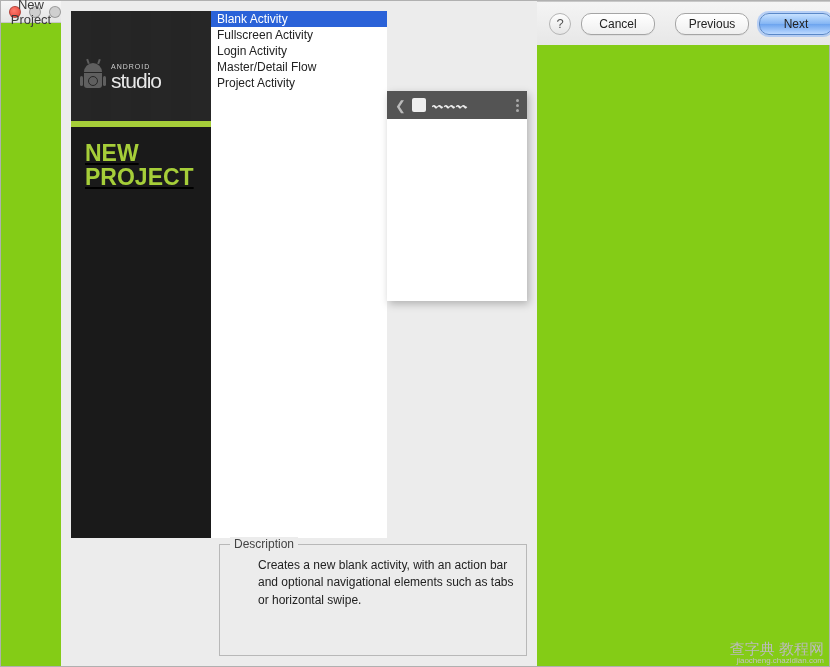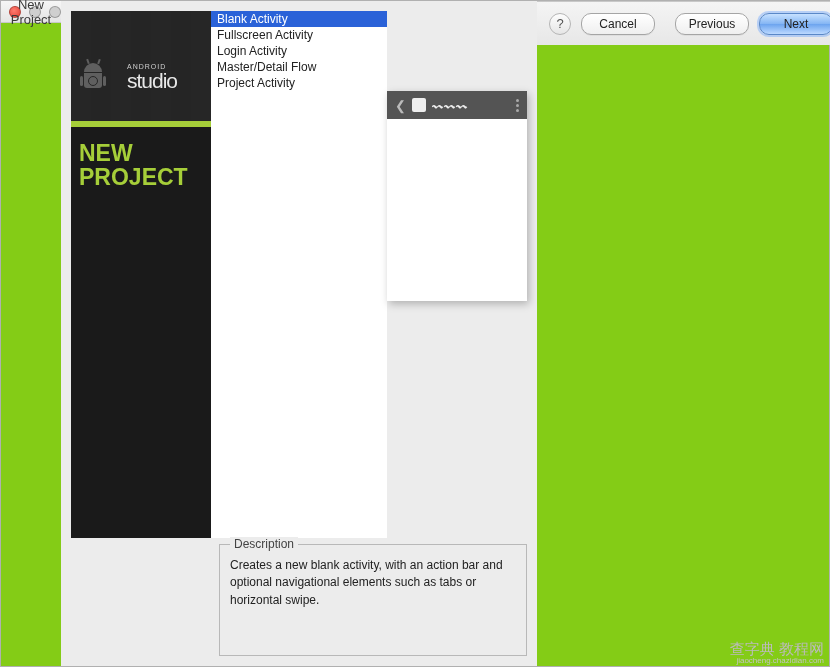--- a/index.html
+++ b/index.html
@@ -92,21 +92,21 @@
         linear-gradient(transparent 0 100%),
         repeating-linear-gradient(90deg, #2e2e2e 0 20px, #1d1d1d 20px 40px);
       opacity: 0.1;
     }
     .banner-logo {
       position: absolute;
       left: 10px;
       top: 52px;
       display: flex;
       align-items: flex-start;
-      gap: 22px;
+      gap: 6px;
     }
     .android-icon {
       width: 24px;
       height: 28px;
       position: relative;
     }
     .android-head {
       position: absolute;
       top: 0; left: 3px;
       width: 18px; height: 9px;
@@ -161,21 +161,22 @@
       color: #e8e8e8;
       font-weight: 300;
     }
     .banner-divider {
       height: 6px;
       background: #a6ce39;
     }
     .banner-bottom {
       flex: 1;
       background: #1a1a1a;
-      padding: 14px 8px;
+      padding: 14px 14px;
+      text-decoration: underline;
     }
     .banner-heading {
       color: #a6ce39;
       font-weight: bold;
       font-size: 23px;
       line-height: 1.05;
       letter-spacing: 0;
       font-family: Arial, sans-serif;
     }
     
@@ -263,20 +264,21 @@
       position: absolute;
       top: -8px;
       left: 10px;
       background: #ececec;
       padding: 0 4px;
       font-size: 12px;
       color: #444;
     }
     .desc-text {
       line-height: 1.45;
+      margin-left: 28px;
     }
     
     .bottom-bar {
       height: 44px;
       border-top: 1px solid #c8c8c8;
       background: linear-gradient(#f4f4f4, #e7e7e7);
       display: flex;
       align-items: center;
       padding: 0 12px;
       gap: 10px;

